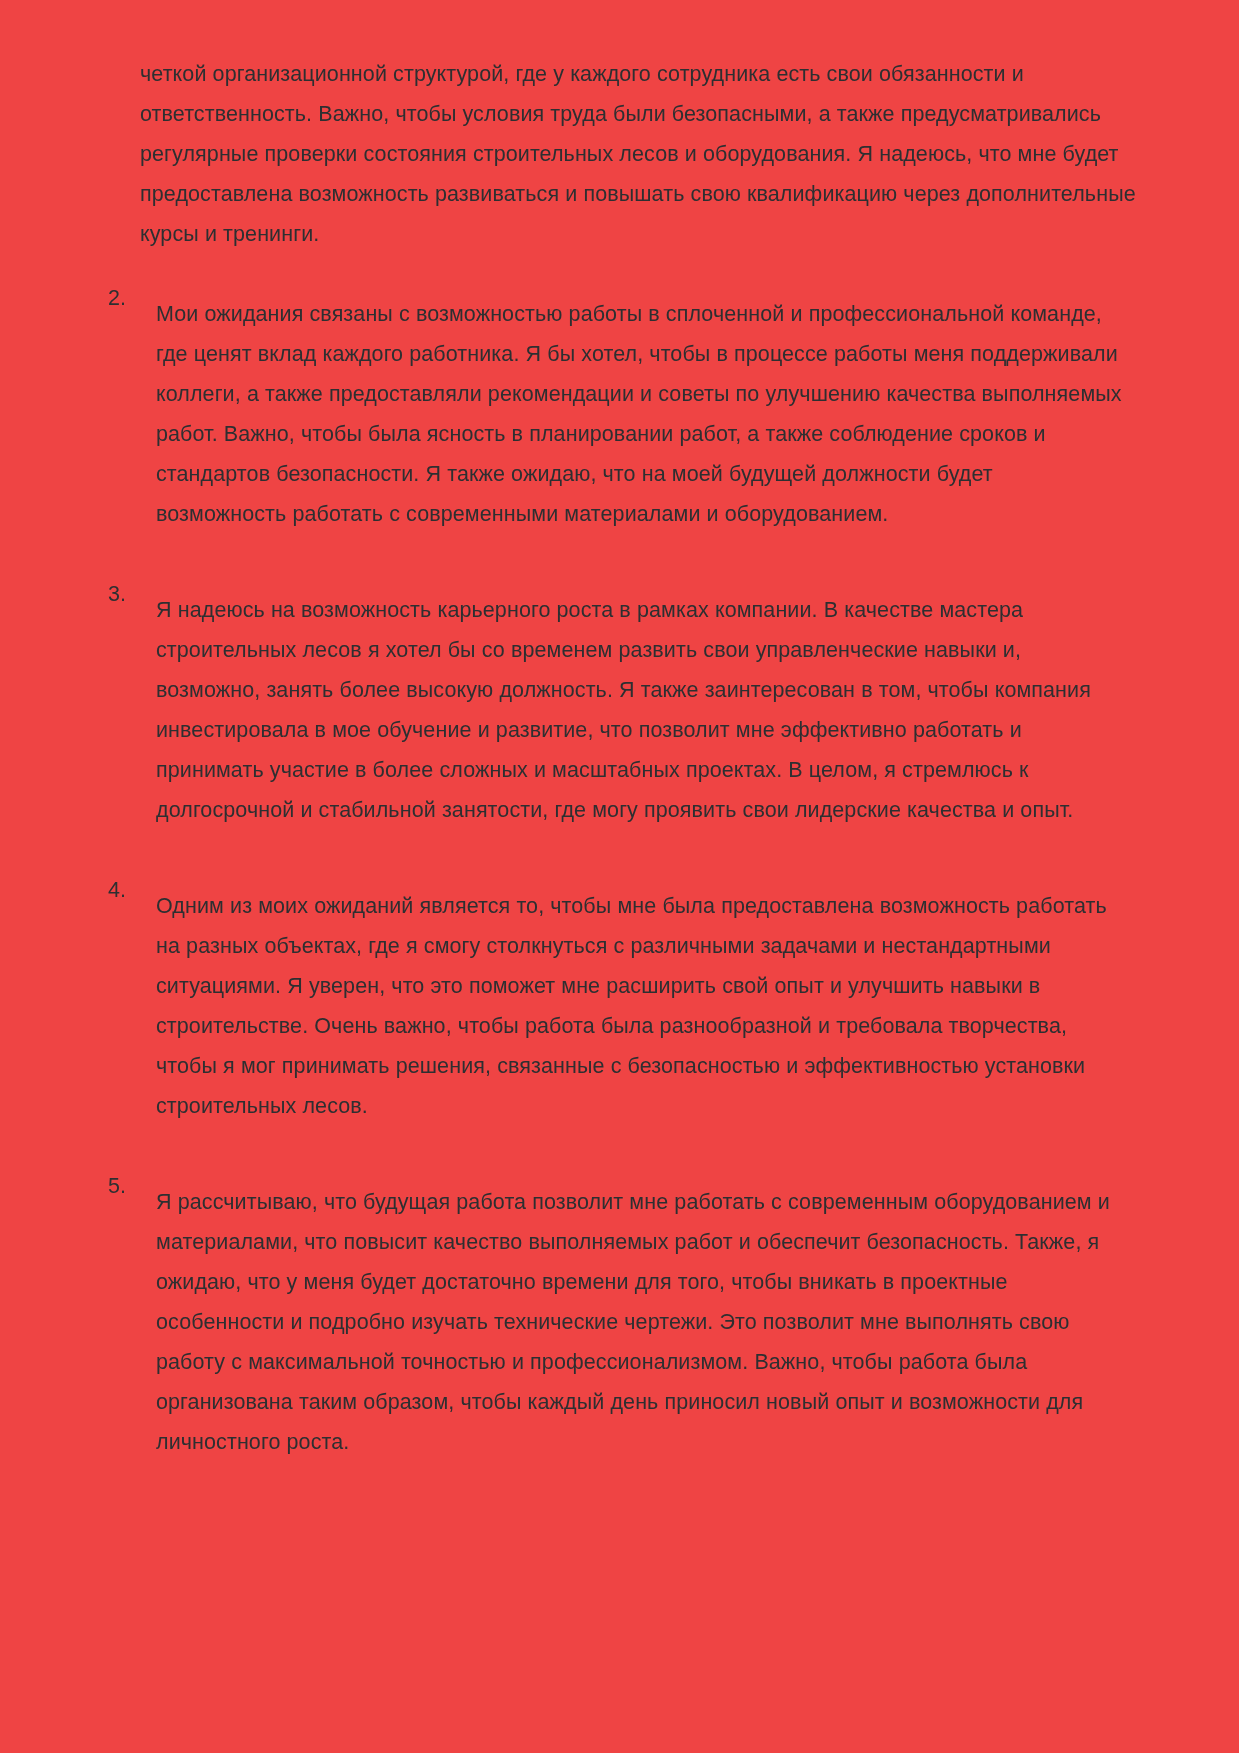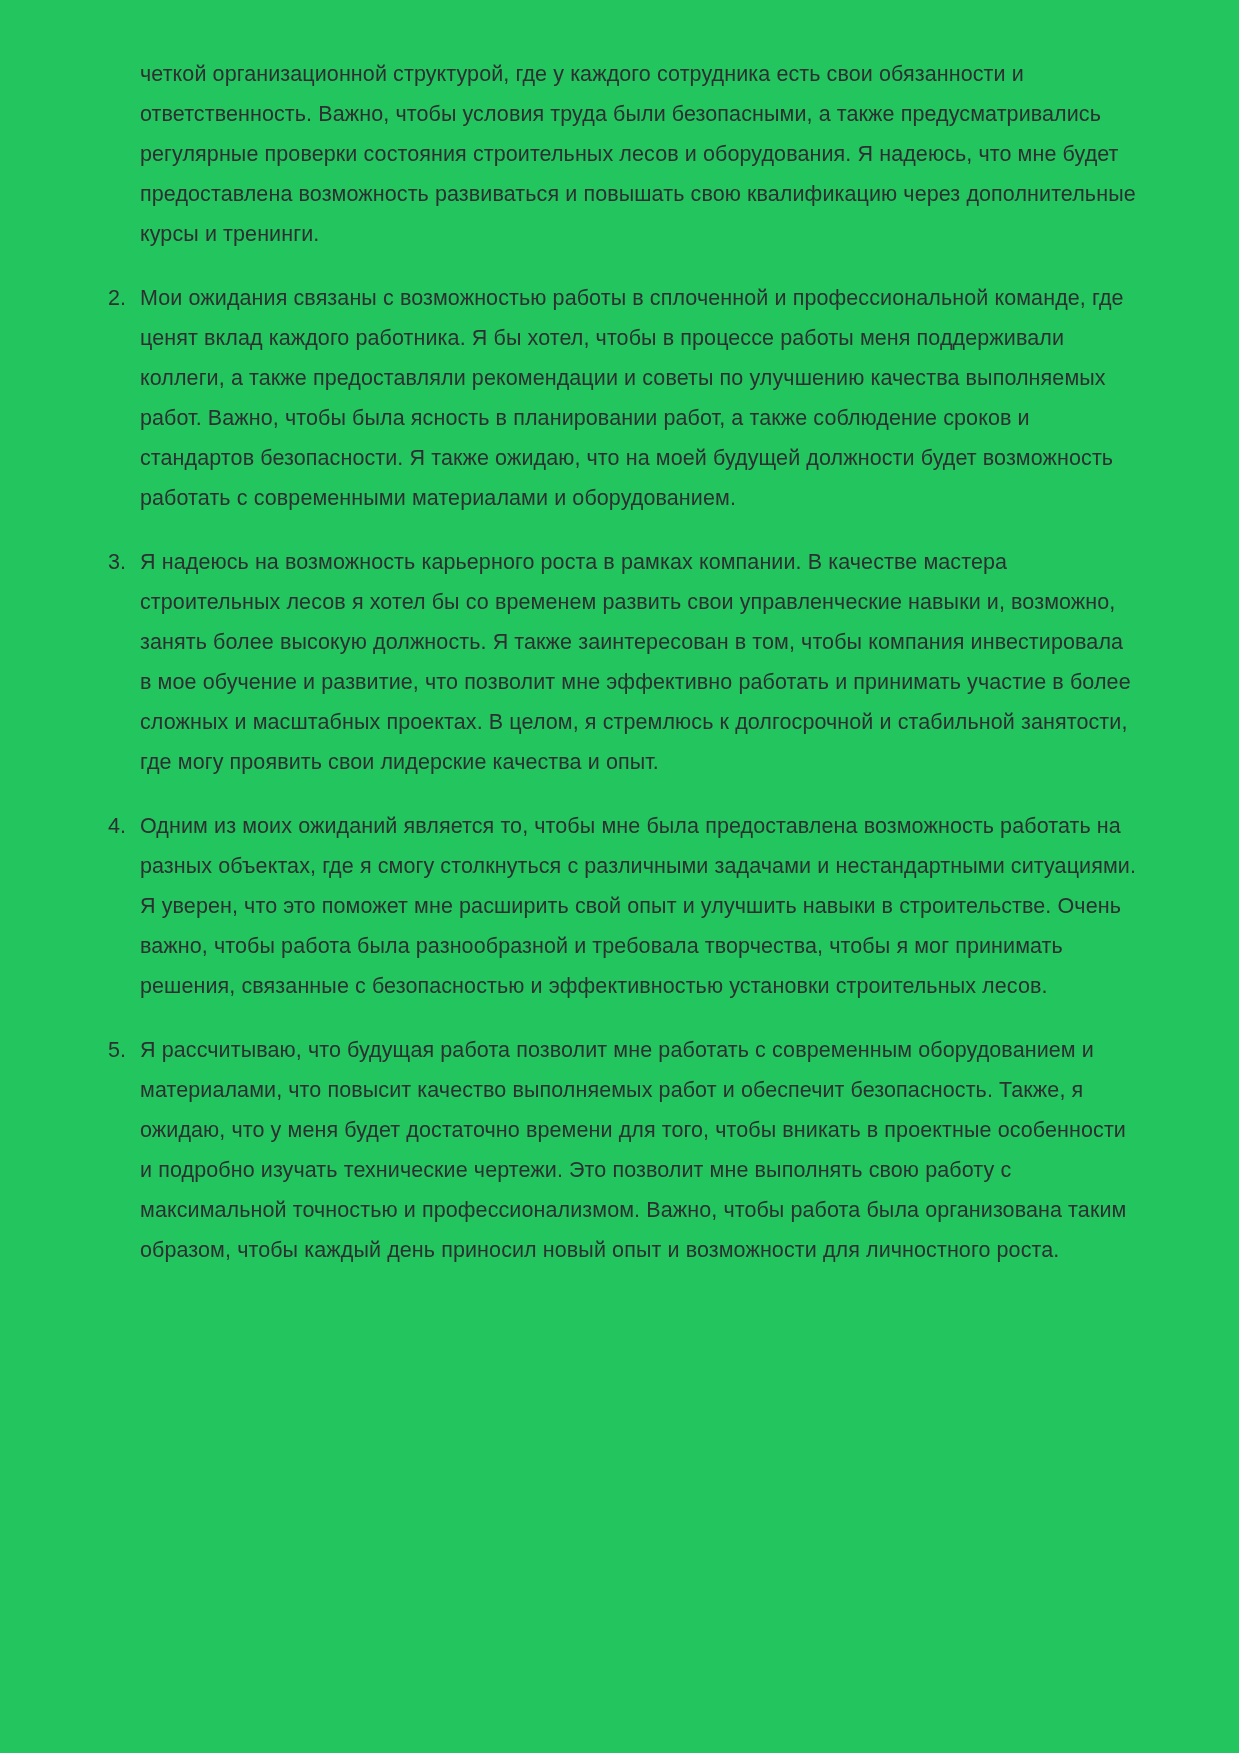--- a/index.html
+++ b/index.html
@@ -10,21 +10,21 @@
     width: 1239px;
     height: 1753px;
     background: #ffffff;
     font-family: "Liberation Sans", "DejaVu Sans", sans-serif;
     position: relative;
     overflow: hidden;
   }
   .page {
     position: absolute;
     inset: 0;
-    background: #22c55e;
+    background: #ef4444;
   }
   .doc {
     position: absolute;
     left: 108px;
     top: 54px;
     width: 1032px;
     color: #2d2f31;
     font-size: 21.5px;
     line-height: 40px;
     letter-spacing: 0.1px;
@@ -41,21 +41,21 @@
   }
   .item:last-child {
     margin-bottom: 0;
   }
   .num {
     flex: 0 0 32px;
     width: 32px;
   }
   .itext {
     flex: 1 1 auto;
-    margin: 0;
+    margin: 16px;
     padding: 0;
   }
 </style>
 </head>
 <body>
 
 <div class="page">
   <div class="doc">
 
     <p class="para">четкой организационной структурой, где у каждого сотрудника есть свои обязанности и ответственность. Важно, чтобы условия труда были безопасными, а также предусматривались регулярные проверки состояния строительных лесов и оборудования. Я надеюсь, что мне будет предоставлена возможность развиваться и повышать свою квалификацию через дополнительные курсы и тренинги.</p>

